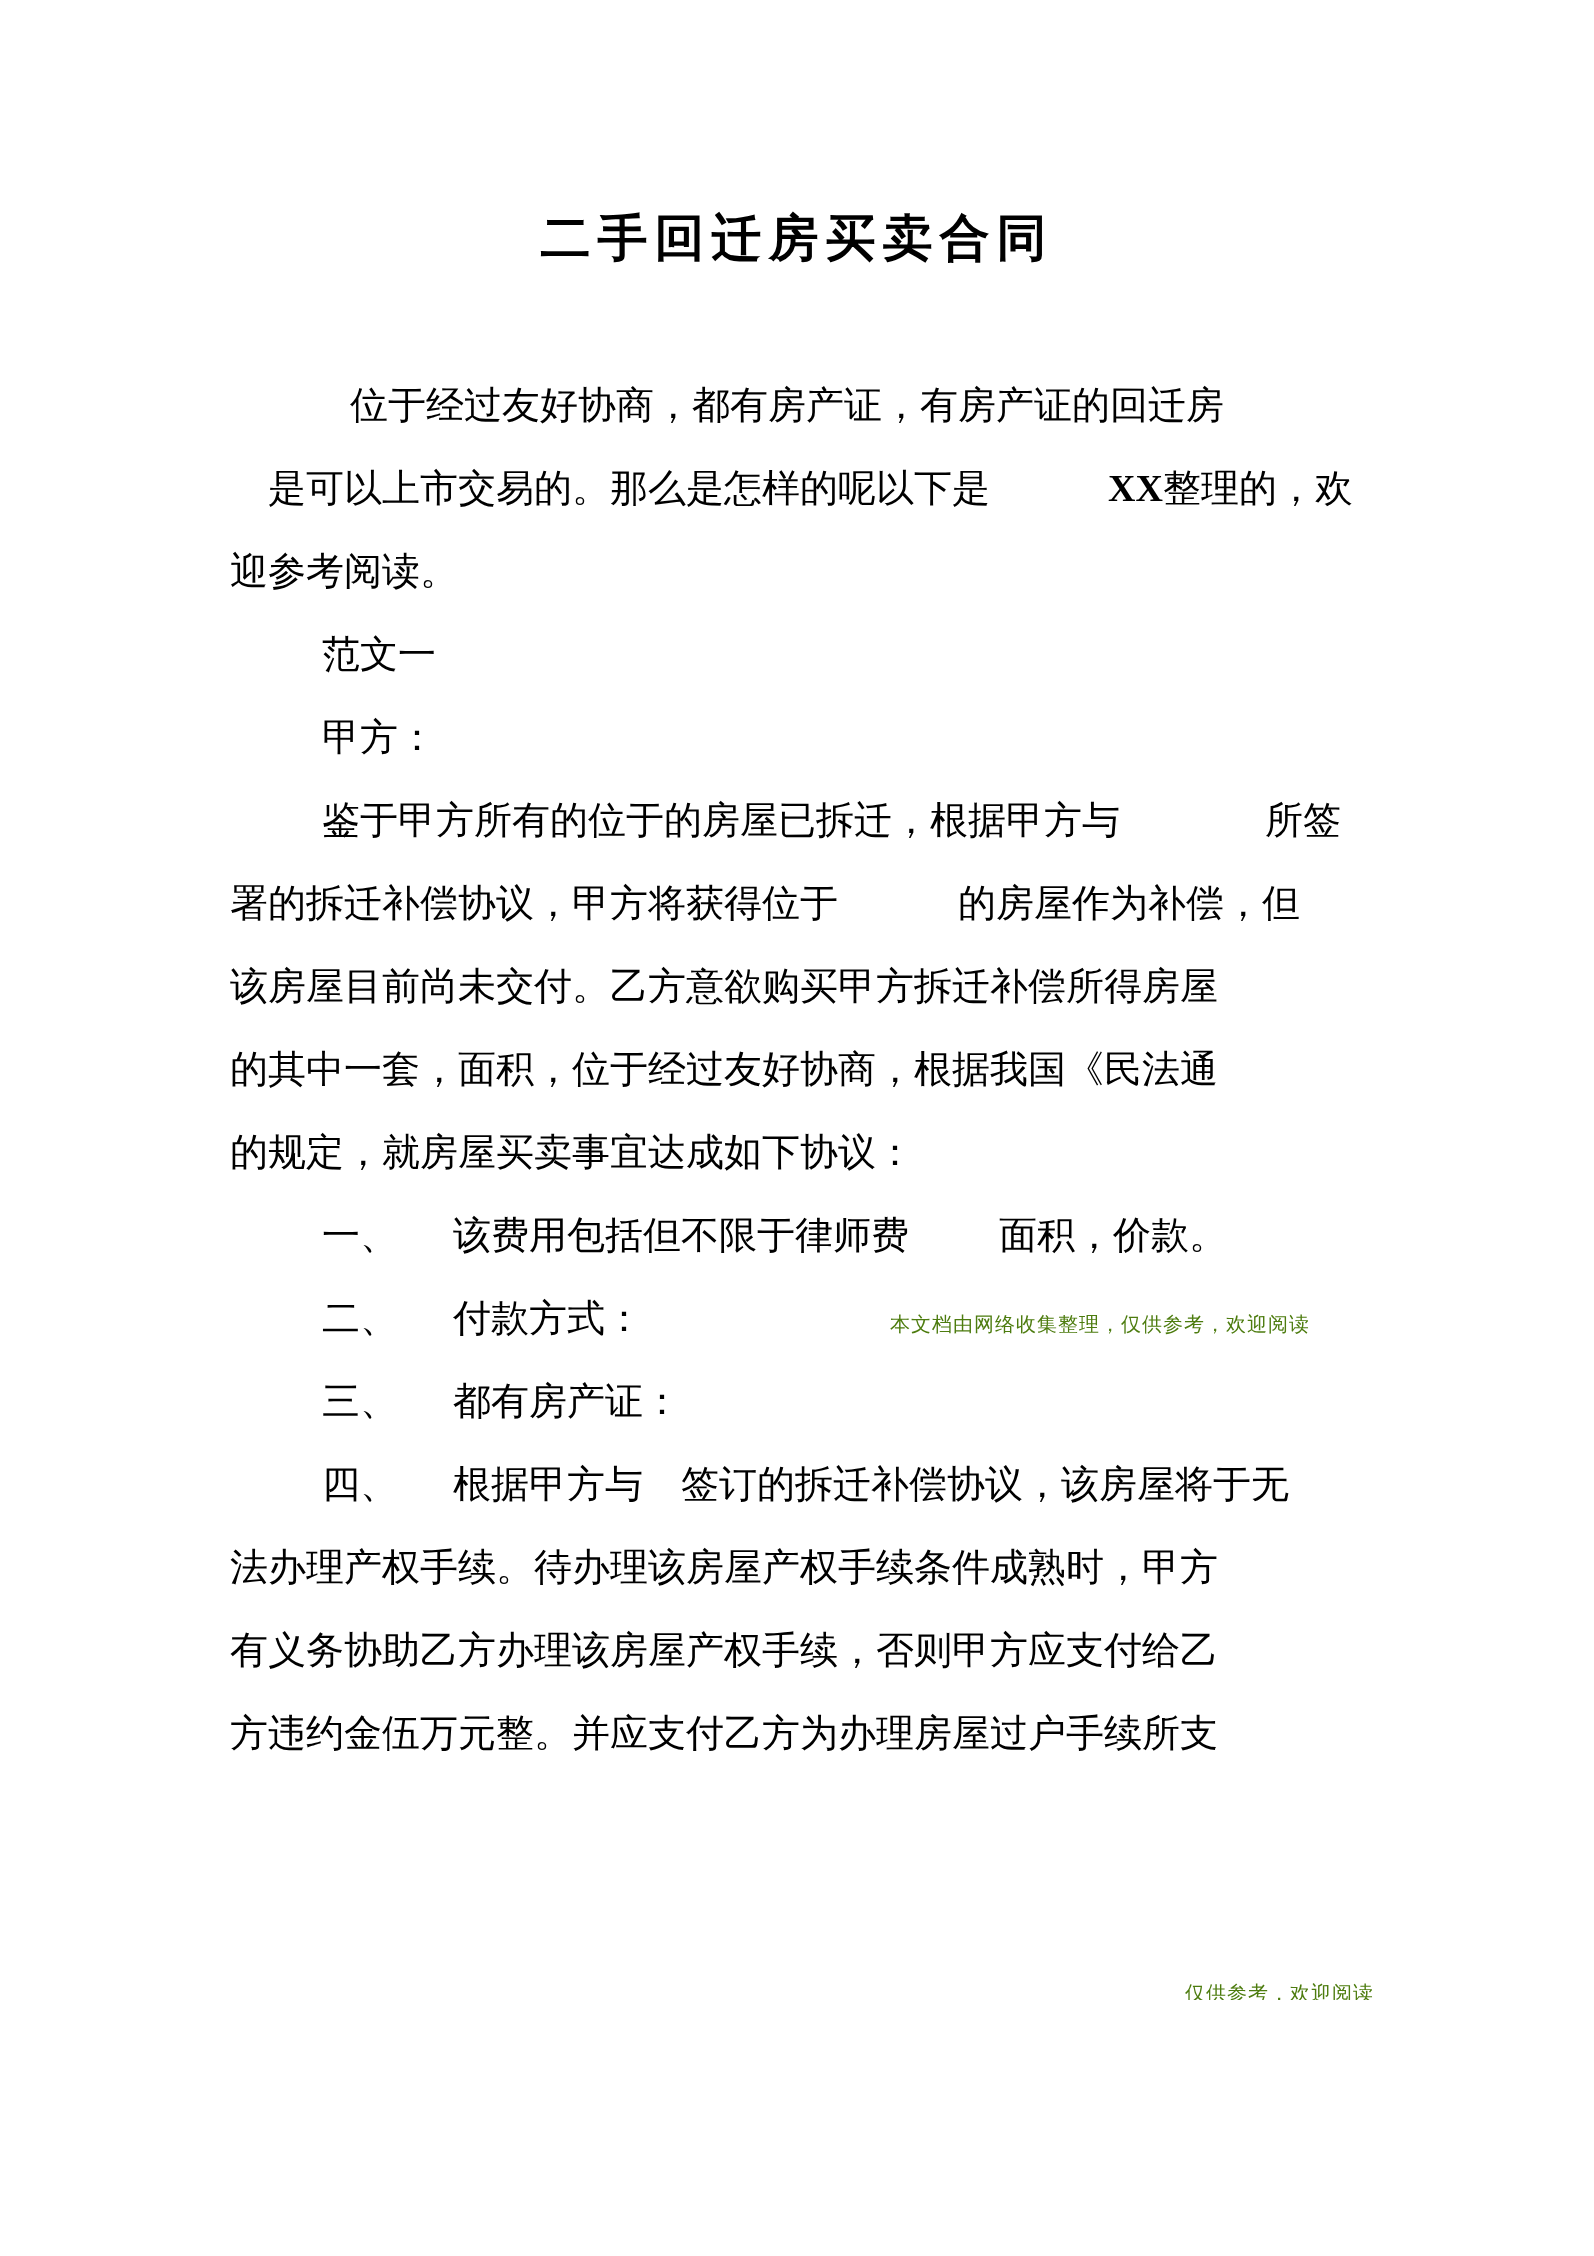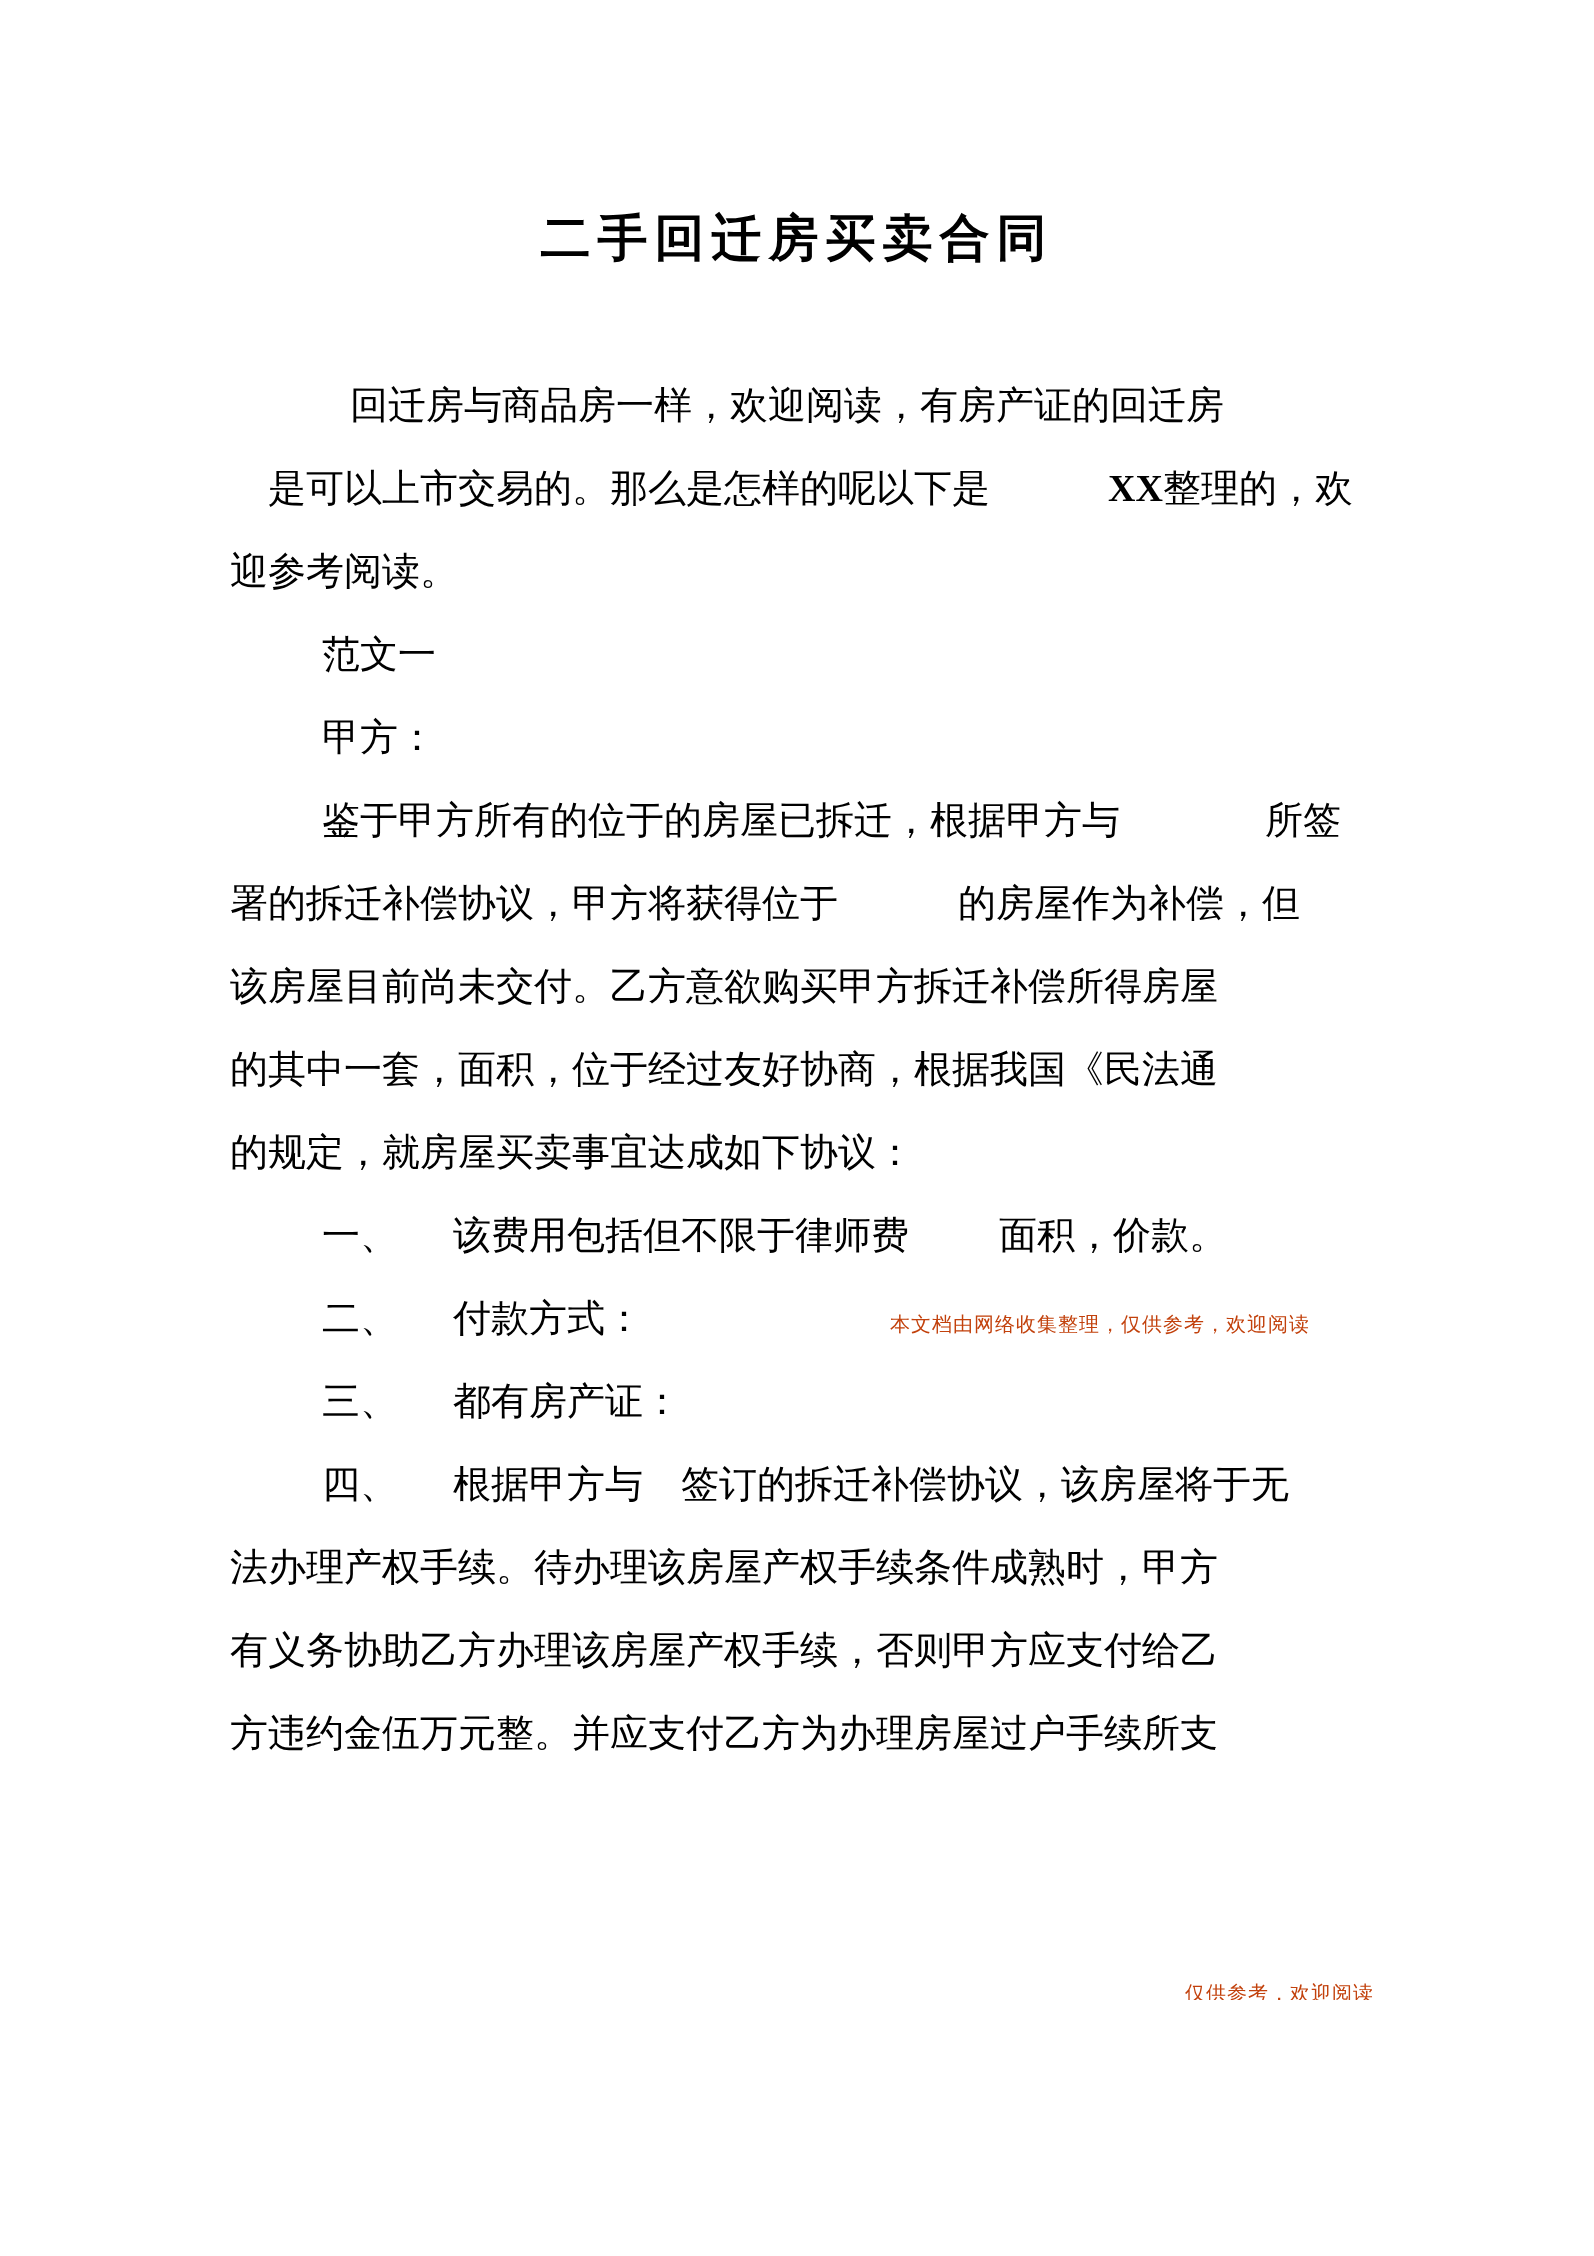--- a/index.html
+++ b/index.html
@@ -44,34 +44,34 @@
   .line .gap{
     display:inline-block;
     height:1px;
   }
   .line .b{
     font-weight:bold;
   }
   .watermark{
     position:absolute;
     font-size:20px;
-    color:#c2410c;
+    color:#4d7c0f;
     letter-spacing:1px;
     white-space:pre;
     filter:blur(0.4px);
     user-select:none;
   }
 </style>
 </head>
 <body>
 
 <div class="page">
   <div class="doc-title">二手回迁房买卖合同</div>
   <div class="doc-body">
-      <div class="line" style="margin-left: 350px;"><span>回迁房与商品房一样，欢迎阅读，有房产证的回迁房</span></div>
+      <div class="line" style="margin-left: 350px;"><span>位于经过友好协商，都有房产证，有房产证的回迁房</span></div>
       <div class="line" style="margin-left: 268px;"><span>是可以上市交易的。那么是怎样的呢以下是</span><span class="gap" style="width: 118px;"></span><span class="b">XX</span><span>整理的，欢</span></div>
       <div class="line" style="margin-left: 230px;"><span>迎参考阅读。</span></div>
       <div class="line" style="margin-left: 322px;"><span>范文一</span></div>
       <div class="line" style="margin-left: 322px;"><span>甲方：</span></div>
       <div class="line" style="margin-left: 322px; font-family: Liberation Serif, serif;"><span>鉴于甲方所有的位于的房屋已拆迁，根据甲方与</span><span class="gap" style="width: 145px;"></span><span>所签</span></div>
       <div class="line" style="margin-left: 230px;"><span>署的拆迁补偿协议，甲方将获得位于</span><span class="gap" style="width: 120px;"></span><span>的房屋作为补偿，但</span></div>
       <div class="line" style="margin-left: 230px;"><span>该房屋目前尚未交付。乙方意欲购买甲方拆迁补偿所得房屋</span></div>
       <div class="line" style="margin-left: 230px;"><span>的其中一套，面积，位于经过友好协商，根据我国《民法通</span></div>
       <div class="line" style="margin-left: 230px;"><span>的规定，就房屋买卖事宜达成如下协议：</span></div>
       <div class="line" style="margin-left: 322px;"><span>一、</span><span class="gap" style="width: 55px;"></span><span>该费用包括但不限于律师费</span><span class="gap" style="width: 90px;"></span><span>面积，价款。</span></div>

